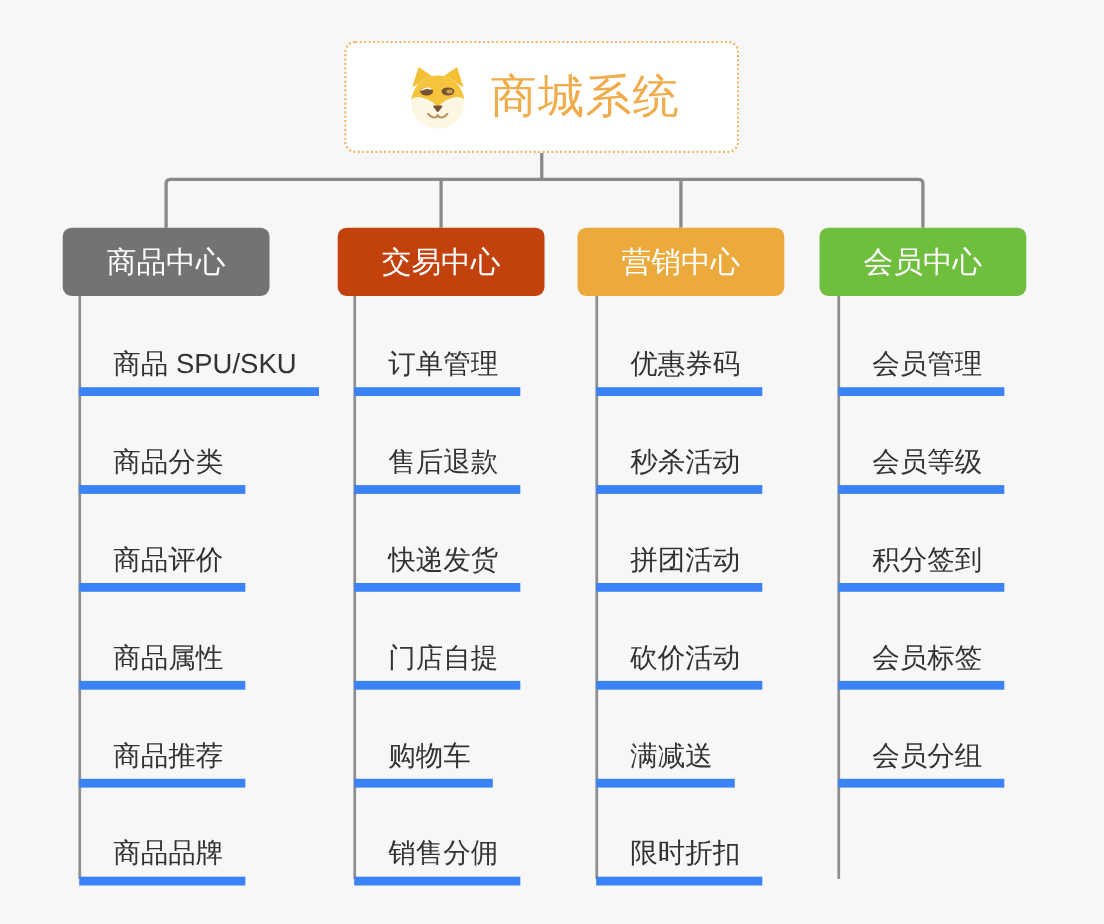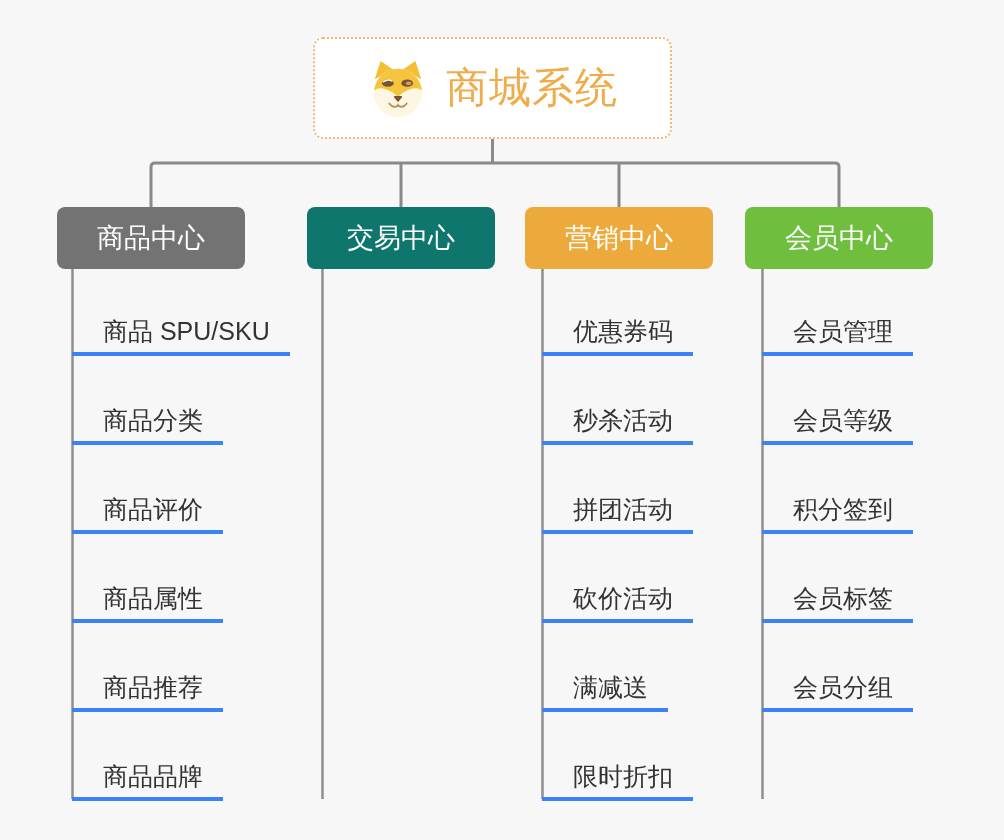--- a/index.html
+++ b/index.html
@@ -22,21 +22,21 @@
   .branch-box{
     position:absolute;top:207px;width:188px;height:62px;border-radius:8px;
     display:flex;align-items:center;justify-content:center;
     color:#FFFFFF;font-size:27px;
   }
 
   .leaf-col{position:absolute;top:0;width:240px;height:840px;pointer-events:none;}
   .leaf{
     position:absolute;left:0;pointer-events:auto;
     white-space:nowrap;font-size:25px;line-height:30px;height:30px;color:#333333;
-    padding:0 20px 6px 31px;border-bottom:4px solid #3b82f6;
+    padding:0 20px 6px 31px;border-bottom:8px solid #3b82f6;
   }
   .leaf:nth-child(1){top:316px}
   .leaf:nth-child(2){top:405px}
   .leaf:nth-child(3){top:494px}
   .leaf:nth-child(4){top:583px}
   .leaf:nth-child(5){top:672px}
   .leaf:nth-child(6){top:761px}
 </style>
 </head>
 <body>
@@ -60,39 +60,47 @@
       <ellipse cx="43" cy="27" rx="3" ry="1.8" fill="#C9A05C"></ellipse>
       <path d="M28.5 41 h7 l-3.5 4.5 z" fill="#7B5332" stroke="#7B5332" stroke-width="1.5" stroke-linejoin="round"></path>
       <path d="M23 48 c3 4 7 4.5 9 1.5 c2 3 6 2.5 9 -1.5" stroke="#B9915C" stroke-width="2" fill="none" stroke-linecap="round"></path>
     </svg>
     <span class="root-title">商城系统</span>
   </div>
 
   <div class="branch-box" style="left: 57px; background-color: #737373;">
     <span>商品中心</span>
   </div>
-  <div class="branch-box" style="left: 307px; background-color: #0f766e;">
+  <div class="branch-box" style="left: 307px; background-color: #c2410c;">
     <span>交易中心</span>
   </div>
   <div class="branch-box" style="left: 525px; background-color: rgb(236, 170, 61);">
     <span>营销中心</span>
   </div>
   <div class="branch-box" style="left: 745px; background-color: rgb(111, 190, 62);">
     <span>会员中心</span>
   </div>
 
   <div class="leaf-col" style="left:72px">
     <div class="leaf">商品 SPU/SKU</div>
     <div class="leaf">商品分类</div>
     <div class="leaf">商品评价</div>
     <div class="leaf">商品属性</div>
     <div class="leaf">商品推荐</div>
     <div class="leaf">商品品牌</div>
   </div>
 
+  <div class="leaf-col" style="left:322px">
+    <div class="leaf">订单管理</div>
+    <div class="leaf">售后退款</div>
+    <div class="leaf">快递发货</div>
+    <div class="leaf">门店自提</div>
+    <div class="leaf">购物车</div>
+    <div class="leaf">销售分佣</div>
+  </div>
 
   <div class="leaf-col" style="left:542px">
     <div class="leaf">优惠券码</div>
     <div class="leaf">秒杀活动</div>
     <div class="leaf">拼团活动</div>
     <div class="leaf">砍价活动</div>
     <div class="leaf">满减送</div>
     <div class="leaf">限时折扣</div>
   </div>
 

